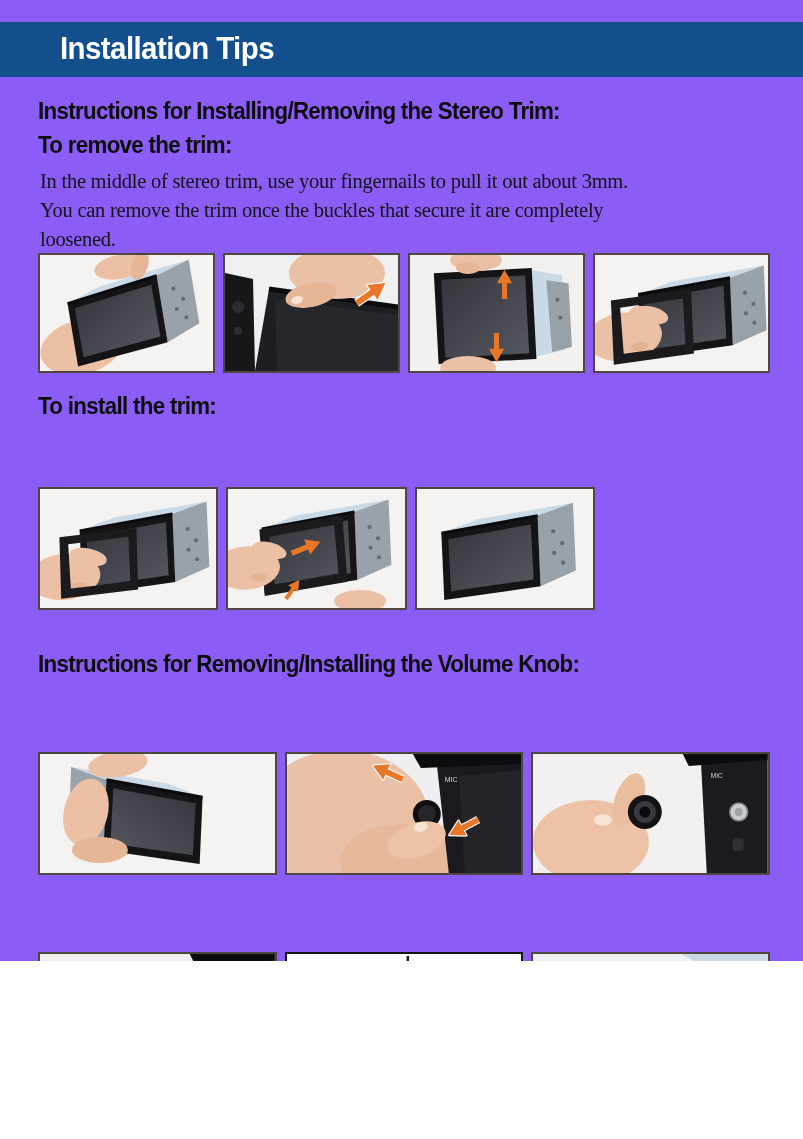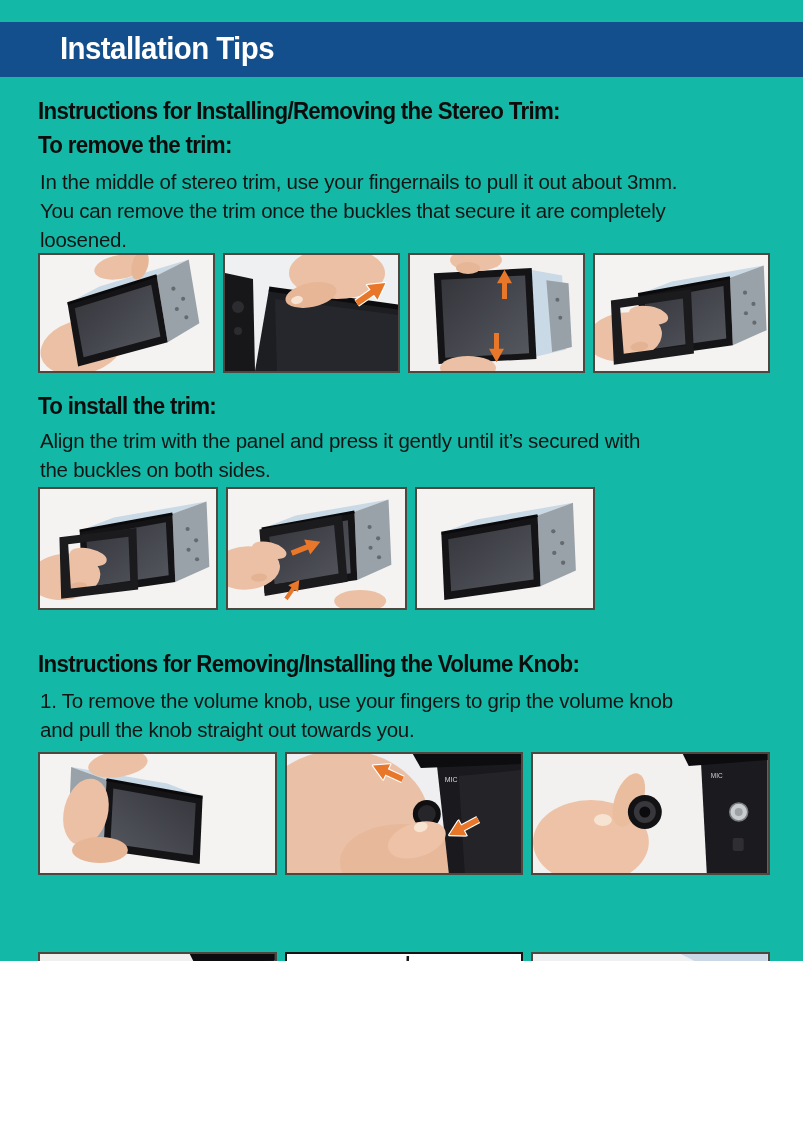--- a/index.html
+++ b/index.html
@@ -1,25 +1,25 @@
 <!DOCTYPE html>
 <html><head>
 <meta charset="utf-8">
 <style>
   html,body{margin:0;padding:0;background:#ffffff;}
-  .page{position:relative;width:803px;height:961px;background:#14b8a6;overflow:hidden;
+  .page{position:relative;width:803px;height:961px;background:#8b5cf6;overflow:hidden;
         font-family:"Liberation Sans",sans-serif;color:#111;}
   .header-bar{position:absolute;left:0;top:22px;width:803px;height:55px;background:#124f8c;}
   .header-title{position:absolute;left:60px;top:50%;transform:translateY(-52%) scaleX(.95);
         transform-origin:left center;color:#ffffff;font-size:31px;font-weight:bold;
         letter-spacing:-.6px;white-space:nowrap;}
   .h-sec{position:absolute;left:38px;font-size:23px;font-weight:bold;letter-spacing:-.7px;
         color:#0c0c0c;white-space:nowrap;transform:scaleX(.97);transform-origin:left center;}
   .body-text{position:absolute;left:40px;width:748px;font-size:20.5px;line-height:29px;
-        letter-spacing:-.25px;color:#141414;white-space:pre-line;}
+        letter-spacing:-.25px;color:#141414;white-space:pre-line;font-family:Liberation Serif, serif;}
   .photo-row{position:absolute;display:flex;}
   .photo{border:2px solid #4d473f;background:#f3f2f0;box-sizing:border-box;overflow:hidden;flex:1;}
   .photo + .photo{margin-left:8px;}
   .photo.diagram{border-color:#141414;background:#ffffff;}
   .photo svg{display:block;width:100%;height:100%;}
   .row1{left:38px;top:253px;width:732px;height:120px;}
   .row2{left:38px;top:487px;width:557px;height:123px;}
   .row3{left:38px;top:752px;width:732px;height:123px;}
   .row4{left:38px;top:952px;width:732px;height:148px;}
 </style>
@@ -121,22 +121,20 @@
       <svg viewBox="0 0 173 116">
         <rect width="173" height="116" fill="#f4f3f1"></rect>
         <use href="#unit34" width="150" height="105" x="30" y="2"></use>
         <use href="#hand" width="90" height="63" transform="translate(-16,50) rotate(-8)"></use>
         <use href="#trimframe" width="104" height="97" transform="translate(10,14) rotate(2)"></use>
       </svg>
     </div>
   </div>
 
   <div class="h-sec" style="top:393px">To install the trim:</div>
-  <div class="body-text" style="top:426px">Align the trim with the panel and press it gently until it’s secured with
-the buckles on both sides.</div>
 
   <div class="photo-row row2">
     <div class="photo" aria-label="aligning-trim-with-panel">
       <svg viewBox="0 0 176 119">
         <rect width="176" height="119" fill="#f4f3f1"></rect>
         <use href="#unit34" width="152" height="106" x="26" y="4"></use>
         <use href="#hand" width="86" height="60" transform="translate(-18,56) rotate(-6)"></use>
         <use href="#trimframe" width="100" height="93" transform="translate(14,18) rotate(3)"></use>
       </svg>
     </div>
@@ -153,22 +151,20 @@
     </div>
     <div class="photo" aria-label="trim-installed">
       <svg viewBox="0 0 176 119">
         <rect width="176" height="119" fill="#f4f3f1"></rect>
         <use href="#unit34" width="158" height="110" x="10" y="5"></use>
       </svg>
     </div>
   </div>
 
   <div class="h-sec" style="top:651px">Instructions for Removing/Installing the Volume Knob:</div>
-  <div class="body-text" style="top:686px">1. To remove the volume knob, use your fingers to grip the volume knob
-and pull the knob straight out towards you.</div>
 
   <div class="photo-row row3">
     <div class="photo" aria-label="hands-holding-stereo">
       <svg viewBox="0 0 235 119">
         <rect width="235" height="119" fill="#f4f3f1"></rect>
         <g transform="translate(235,0) scale(-1,1)">
             <use href="#unit34" width="158" height="110" x="58" y="4"></use>
           </g>
         <ellipse cx="78" cy="10" rx="30" ry="13" fill="#ecc0a5" transform="rotate(-8 78 10)"></ellipse>
         <ellipse cx="46" cy="58" rx="22" ry="34" fill="#ecc0a5" transform="rotate(14 46 58)"></ellipse>

